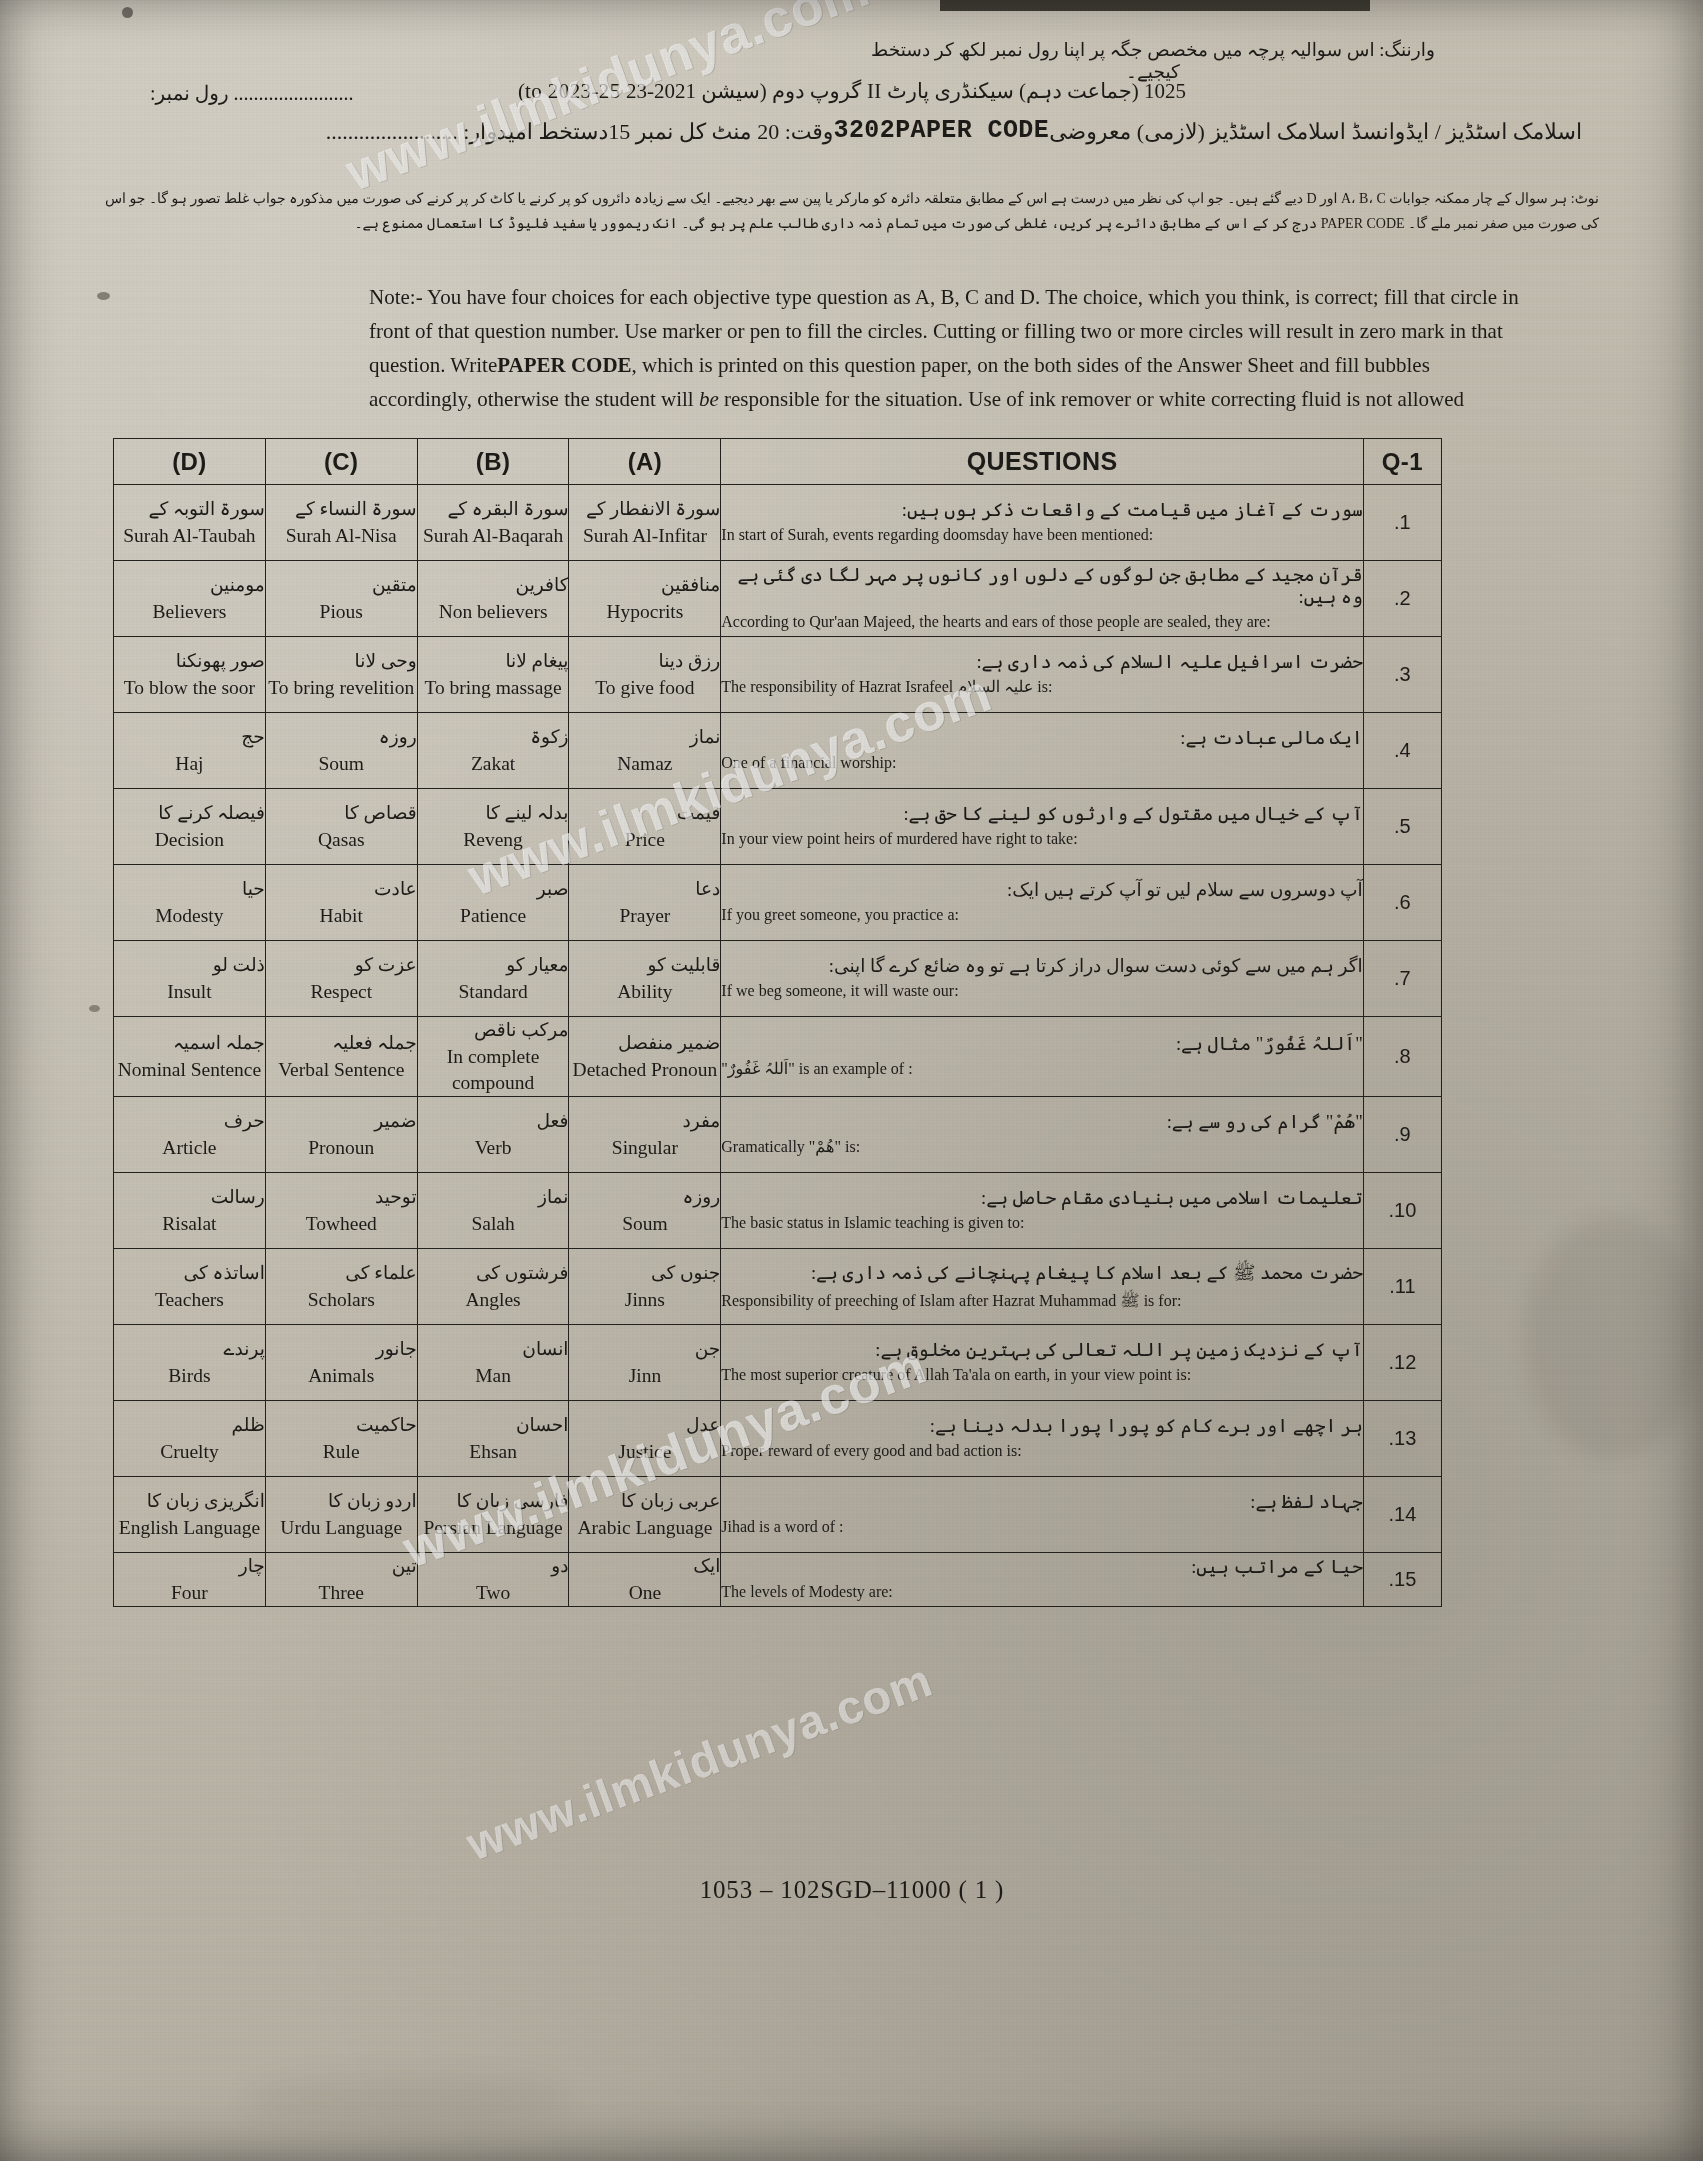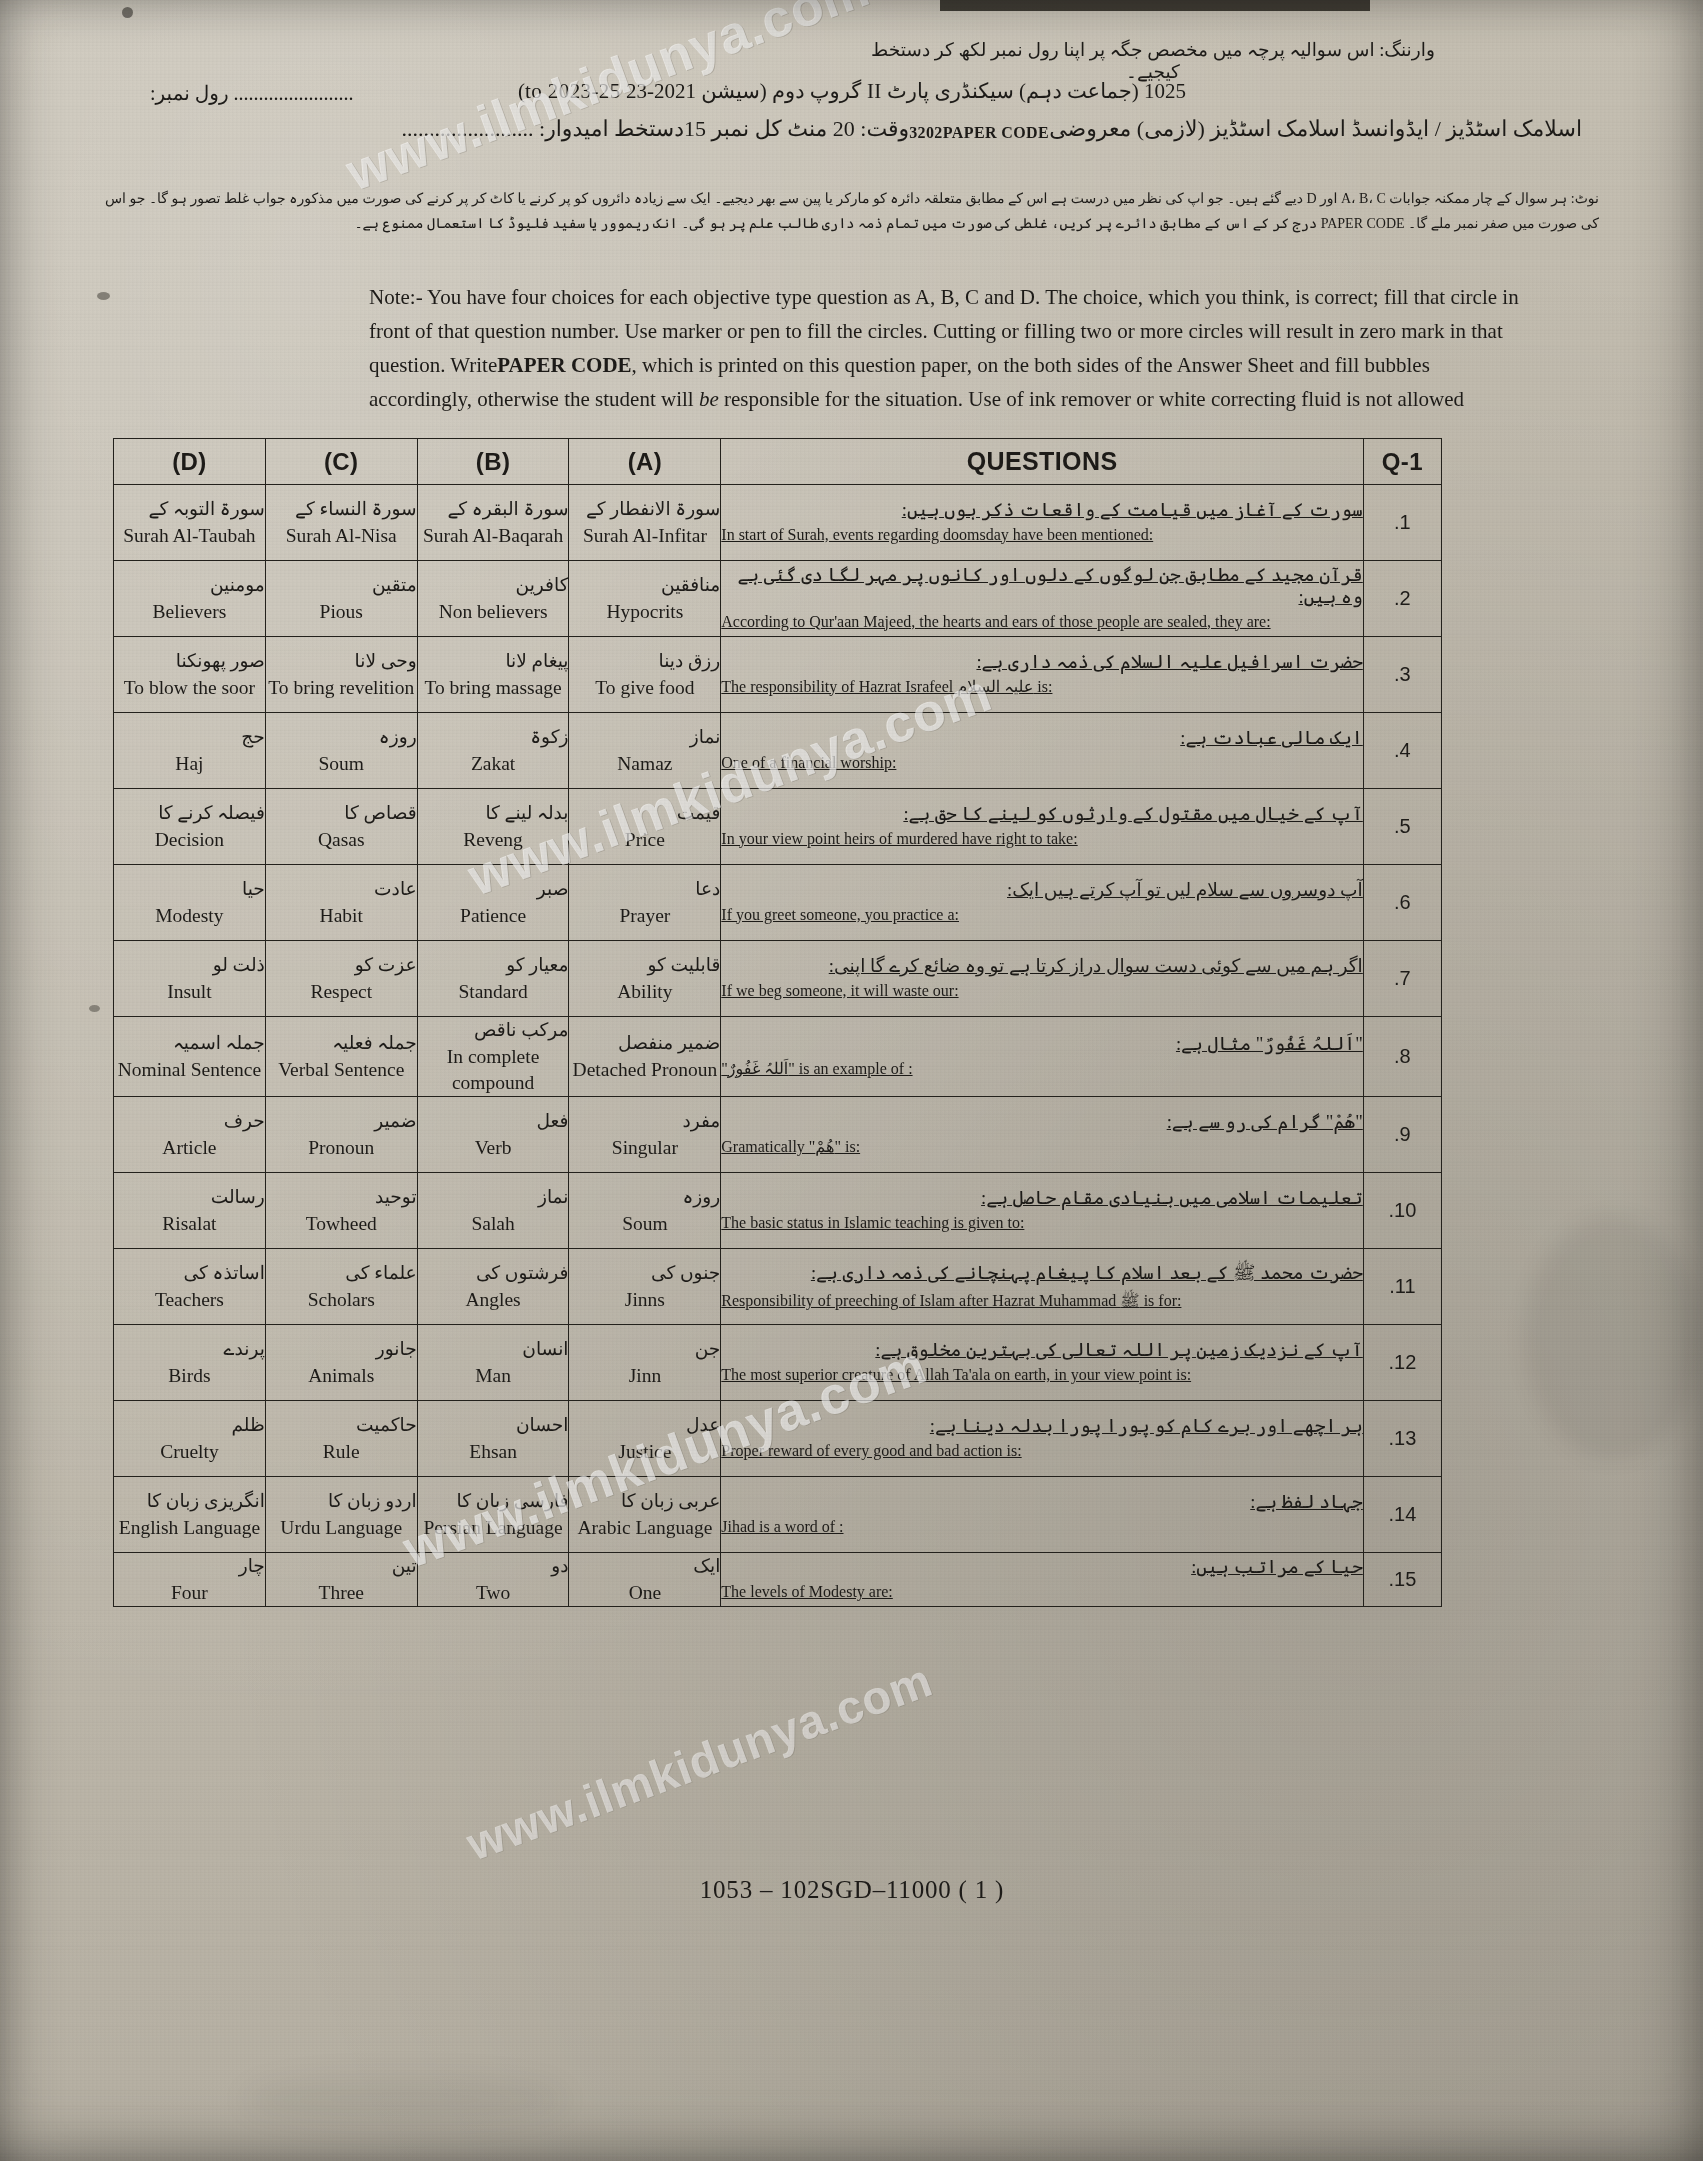--- a/index.html
+++ b/index.html
@@ -99,23 +99,23 @@
     position: absolute;
     top: 116px;
     left: 122px;
     right: 122px;
     display: flex;
     align-items: flex-end;
     justify-content: flex-end;
     font-size: 22px;
   }
   .paper-code {
-    font-family: Liberation Serif, serif;
+    font-family: Liberation Mono, monospace;
     font-weight: bold;
-    font-size: 16px;
+    font-size: 25px;
     letter-spacing: 0.4px;
   }
   .hdr-note-urdu {
     position: absolute;
     top: 159px;
     left: 105px;
     right: 105px;
     font-size: 14px;
     line-height: 1.75;
     text-align: justify;
@@ -189,21 +189,20 @@
     font-size: 18.6px;
     display: block;
     margin-bottom: 1.6px;
   }
   .opt .en {
     font-size: 19.5px;
     display: block;
   }
   .qcell {
     padding: 6.5px 11.3px 8px 11.3px;
-    text-decoration: underline;
   }
   .qcell .ur {
     display: block;
     direction: rtl;
     text-align: right;
     font-size: 18.6px;
     margin-bottom: 2.4px;
   }
   .qcell .en {
     display: block;

